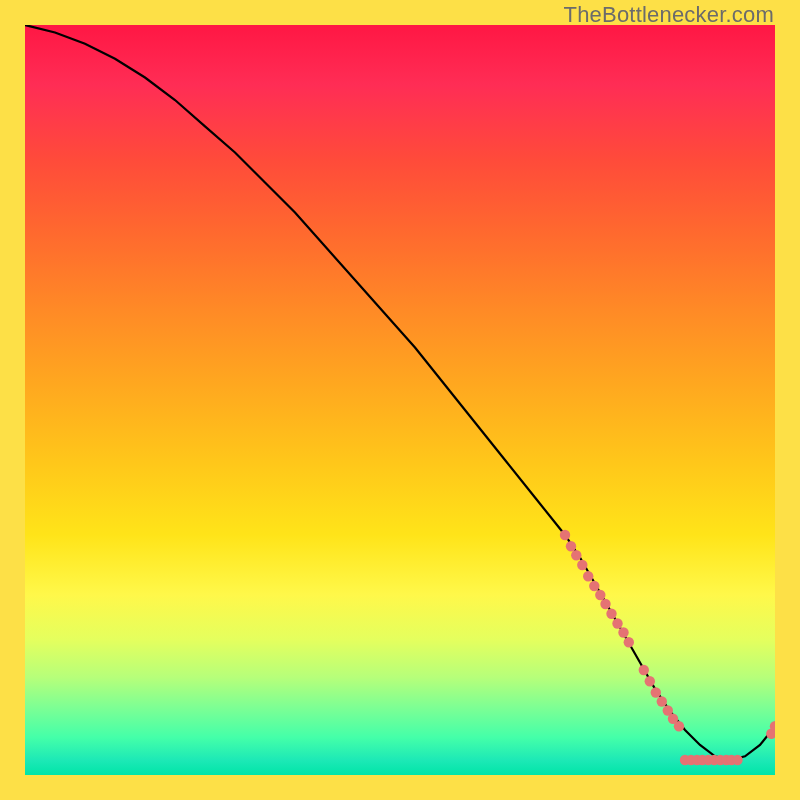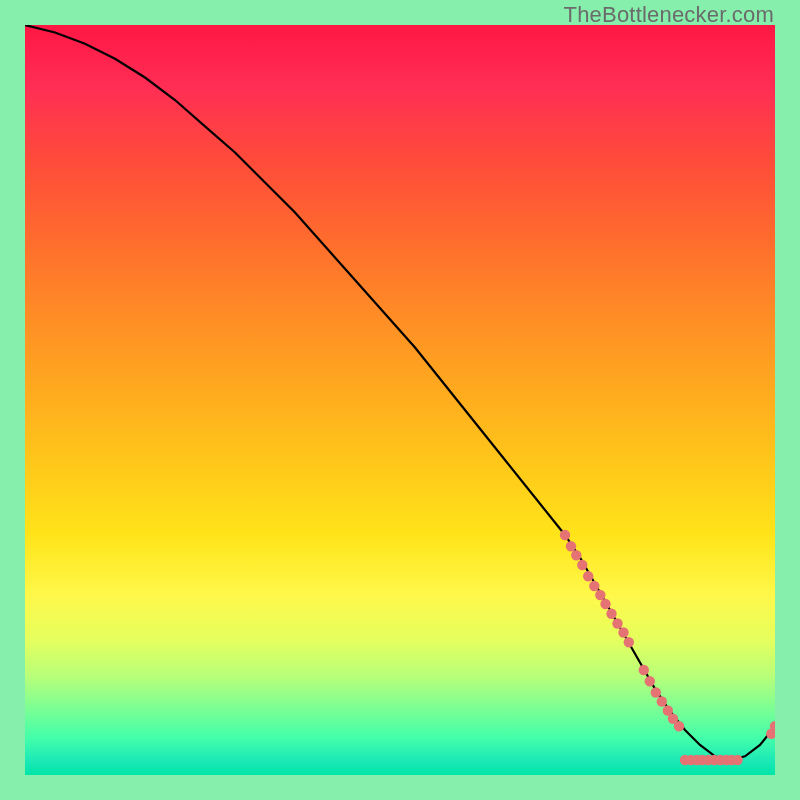--- a/index.html
+++ b/index.html
@@ -8,21 +8,21 @@
     width: 800px;
     height: 800px;
     background: #000;
     overflow: hidden;
     font-family: Arial, Helvetica, sans-serif;
   }
   .frame {
     position: relative;
     width: 800px;
     height: 800px;
-    background: #86efac;
+    background: #fde047;
   }
   .plot {
     position: absolute;
     left: 25px;
     top: 25px;
     width: 750px;
     height: 750px;
     
     background: linear-gradient(
       to bottom,

